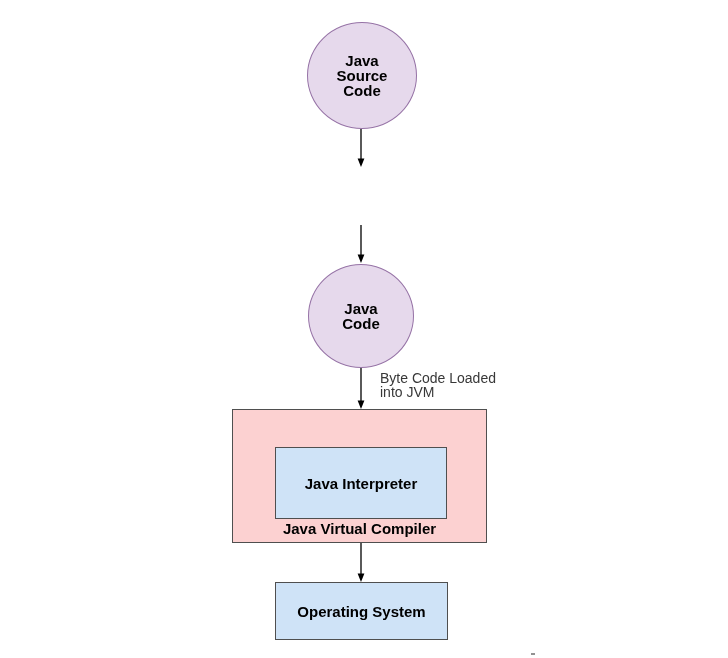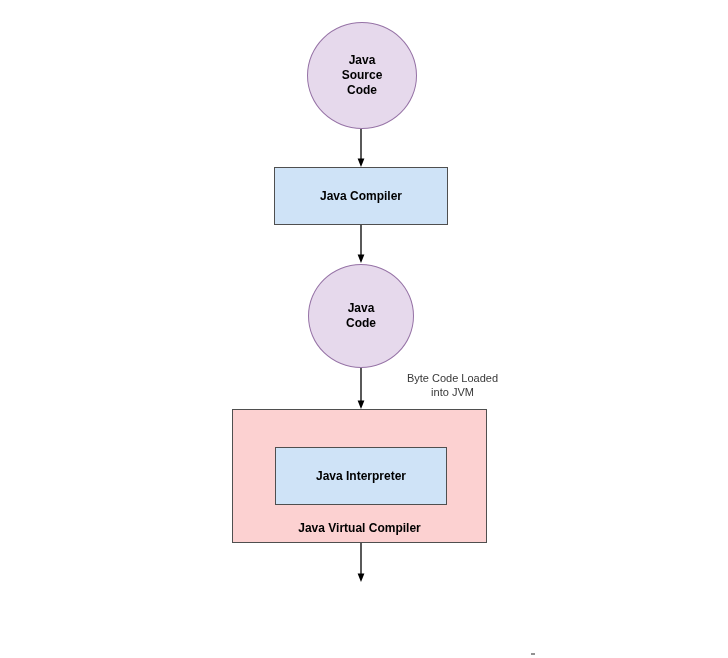--- a/index.html
+++ b/index.html
@@ -12,43 +12,43 @@
     overflow:hidden;
   }
   .shape {
     position:absolute;
     display:flex; align-items:center; justify-content:center;
     text-align:center;
   }
   .lbl {
     white-space:pre-line;
     font-weight:bold;
-    font-size:12px;
+    font-size:15px;
     line-height:15px;
     color:var(--label-text,#000000);
   }
   .circle {
     border-radius:50%;
     background:var(--circle-fill,#e6d9ec);
     border:1px solid var(--circle-stroke,#9673a6);
   }
   .box-blue {
     background:var(--box-blue-fill,#cfe3f7);
     border:1px solid var(--box-stroke,#4f4f4f);
   }
   .box-pink {
     background:var(--box-pink-fill,#fcd1d1);
     border:1px solid var(--box-stroke,#4f4f4f);
   }
   .arrow { position:absolute; color:var(--arrow,#000000); }
   .edge-label {
     position:absolute;
-    font-size:11px; line-height:14px;
+    font-size:14px; line-height:14px;
     color:var(--edge-label-text,#383838);
-    text-align:center;
+    text-align:left;
     white-space:pre-line;
   }
   .jvm-label {
     position:absolute; left:0; right:0; bottom:6px;
     text-align:center;
   }
   .stray { position:absolute; background:#929292; }
 </style>
 </head>
 <body>
@@ -59,23 +59,20 @@
     <span class="lbl">Java
 Source
 Code</span>
   </div>
 
   <svg class="arrow" style="left:355px;top:129px;" width="12" height="38" viewBox="0 0 12 38">
     <line x1="6" y1="0" x2="6" y2="30" stroke="currentColor" stroke-width="1.3"></line>
     <path d="M6 38 L2.6 29.5 L9.4 29.5 Z" fill="currentColor"></path>
   </svg>
 
-  <div class="shape box-blue" style="left:274px;top:167px;width:174px;height:58px;">
-    <span class="lbl">Java Compiler</span>
-  </div>
 
   <svg class="arrow" style="left:355px;top:225px;" width="12" height="38" viewBox="0 0 12 38">
     <line x1="6" y1="0" x2="6" y2="30" stroke="currentColor" stroke-width="1.3"></line>
     <path d="M6 38 L2.6 29.5 L9.4 29.5 Z" fill="currentColor"></path>
   </svg>
 
   <div class="shape circle" style="left:308px;top:264px;width:106px;height:104px;">
     <span class="lbl">Java
 Code</span>
   </div>
@@ -85,25 +82,28 @@
     <path d="M6 41 L2.6 32.5 L9.4 32.5 Z" fill="currentColor"></path>
   </svg>
 
   <div class="edge-label" style="left:380px;top:371px;width:145px;">Byte Code Loaded
 into JVM</div>
 
   <div class="shape box-pink" style="left:232px;top:409px;width:255px;height:134px;">
     <span class="lbl jvm-label">Java Virtual Compiler</span>
   </div>
 
-  <div class="shape box-blue" style="left:275px;top:447px;width:172px;height:58px;align-items:center;">
+  <div class="shape box-blue" style="left:275px;top:447px;width:172px;height:72px;align-items:center;">
     <span class="lbl">Java Interpreter</span>
   </div>
 
   <svg class="arrow" style="left:355px;top:543px;" width="12" height="39" viewBox="0 0 12 39">
     <line x1="6" y1="0" x2="6" y2="31" stroke="currentColor" stroke-width="1.3"></line>
     <path d="M6 39 L2.6 30.5 L9.4 30.5 Z" fill="currentColor"></path>
   </svg>
 
+  <div class="shape box-blue" style="left:275px;top:582px;width:173px;height:58px;">
+    <span class="lbl">Operating System</span>
+  </div>
 
   <div class="stray" style="left:531px;top:653px;width:4px;height:2px;"></div>
 
 </div>
 
 </body></html>

